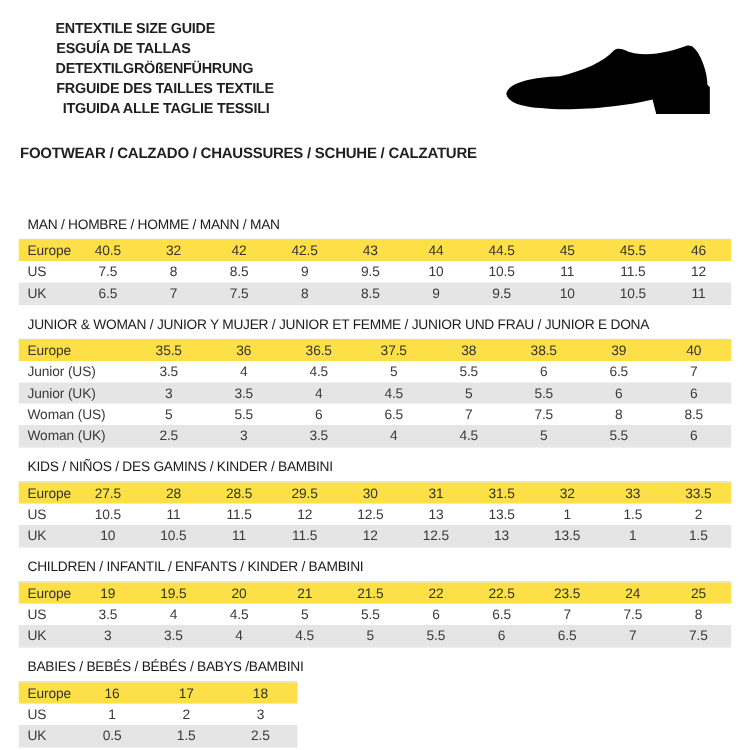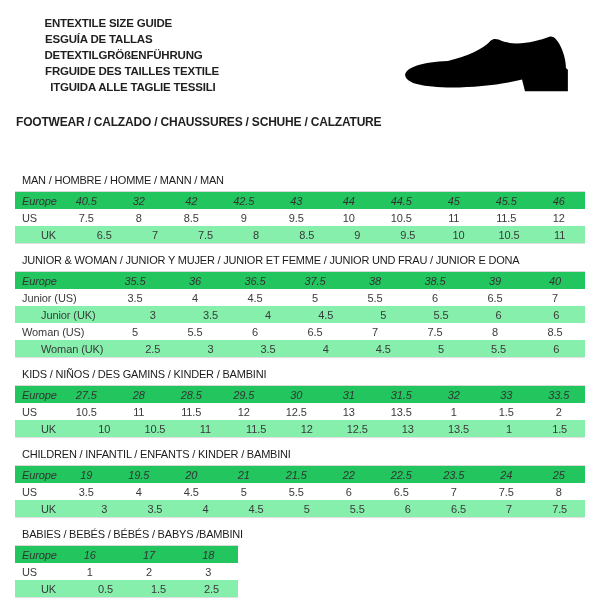--- a/index.html
+++ b/index.html
@@ -46,23 +46,23 @@
   .table {
     width: 570px;
     border-top: 1px solid #d9d9d9;
     border-bottom: 1px solid #e0e0e0;
   }
   .table.narrow { width: 223px; }
   .trow {
     display: flex; height: 17px; align-items: center;
     font-size: 11px; color: #3a3a3a; letter-spacing: -0.1px;
   }
-  .trow.head { background: #22c55e; color: #333333; font-style: italic; }
+  .trow.head { background: #fde047; color: #333333; }
   .trow.odd  { background: #ffffff; justify-content: flex-end; }
-  .trow.even { background: #86efac; padding-left: 19px; }
+  .trow.even { background: #e5e5e5; }
   .tlabel {
     width: 45px; flex: none;
     padding-left: 7px; box-sizing: border-box;
     white-space: nowrap;
   }
   .table.wide-label .tlabel { width: 90px; }
   .tcell { flex: 1; text-align: center; }
 </style>
 </head>
 <body>

